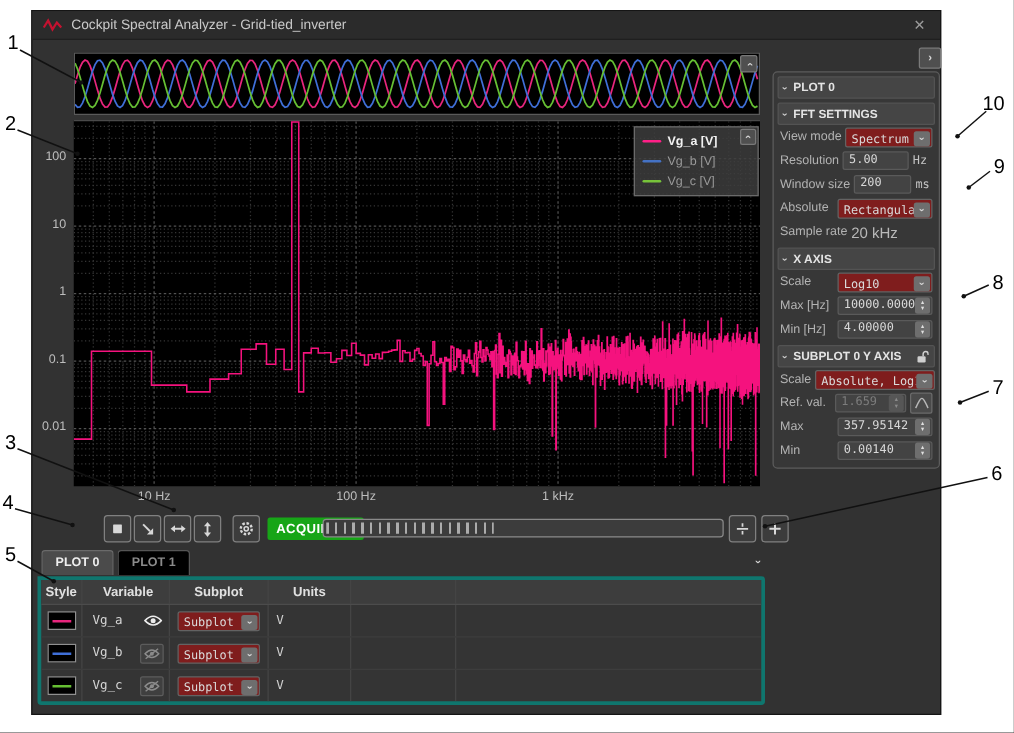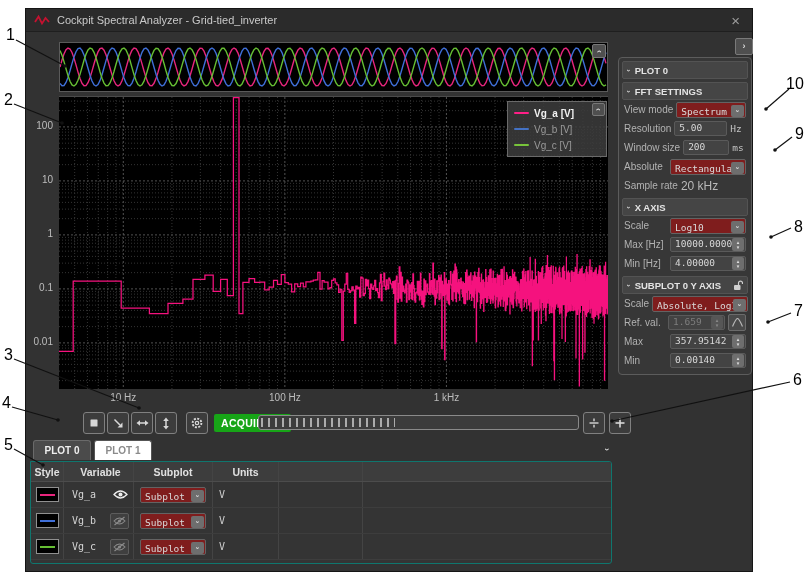--- a/index.html
+++ b/index.html
@@ -42,27 +42,27 @@
   .tbtn{position:absolute;top:2px;width:22px;height:22px;background:#3c3c3c;border:1px solid #808080;
         border-radius:3px;box-sizing:border-box;display:flex;align-items:center;justify-content:center}
   .badge{position:absolute;top:4px;height:18px;background:#17a517;color:#fff;font-weight:bold;
          font-size:10.5px;display:flex;align-items:center;padding:0 7px;border-radius:2px;letter-spacing:.3px}
   .progress{position:absolute;top:5px;height:15px;border:1px solid #8a8a8a;border-radius:3px;
             box-sizing:border-box;background:#3c3c3c}
   .pfill{height:9px;margin:2px;background:repeating-linear-gradient(90deg,#ababab 0 2px,transparent 2px 7px)}
 
   .bottom-panel{position:absolute;left:4px;top:431px;width:582px;height:126px}
   .tabs{position:relative;height:21px}
-  .tab{position:absolute;top:0;height:20px;width:58px;background:#ffffff;border:1px solid #555;
+  .tab{position:absolute;top:0;height:20px;width:58px;background:#000000;border:1px solid #555;
        border-bottom:none;border-radius:3px 3px 0 0;color:#8b8b8b;font-size:10px;font-weight:bold;
        display:flex;align-items:center;justify-content:center;box-sizing:border-box}
   .tab.active{background:#4b4b4b;color:#efefef;border-color:#6a6a6a}
   .tabchev{position:absolute;right:4px;top:5px}
   .tablebox{position:absolute;top:21px;left:0;width:582px;height:103px;background:#343434;
-            border:1px solid #0f766e;border-radius:0 3px 3px 3px;box-sizing:border-box;overflow:hidden}
+            border:3px solid #0f766e;border-radius:0 3px 3px 3px;box-sizing:border-box;overflow:hidden}
   .thead,.trow{display:flex;align-items:stretch}
   .thead{height:19px;background:#3d3d3d;border-bottom:1px solid #4c4c4c}
   .thead .c{color:#e0e0e0;font-size:10.5px;font-weight:bold;display:flex;align-items:center;justify-content:center}
   .trow{height:25px;border-bottom:1px solid #3d3d3d}
   .c{border-right:1px solid #444;display:flex;align-items:center;box-sizing:border-box}
   .c0{width:33px;justify-content:center}.c1{width:70px;padding:0 4px 0 8px}.c2{width:79px;justify-content:center}
   .c3{width:66px;padding-left:6px}.c4{width:84px}.c5{flex:1;border-right:none}
   .vname{font-family:"DejaVu Sans Mono",monospace;font-size:10px;color:#d4d4d4;flex:1}
   .swatch{width:21px;height:13px;background:#000;border:1px solid #909090;display:flex;
           align-items:center;justify-content:center}

